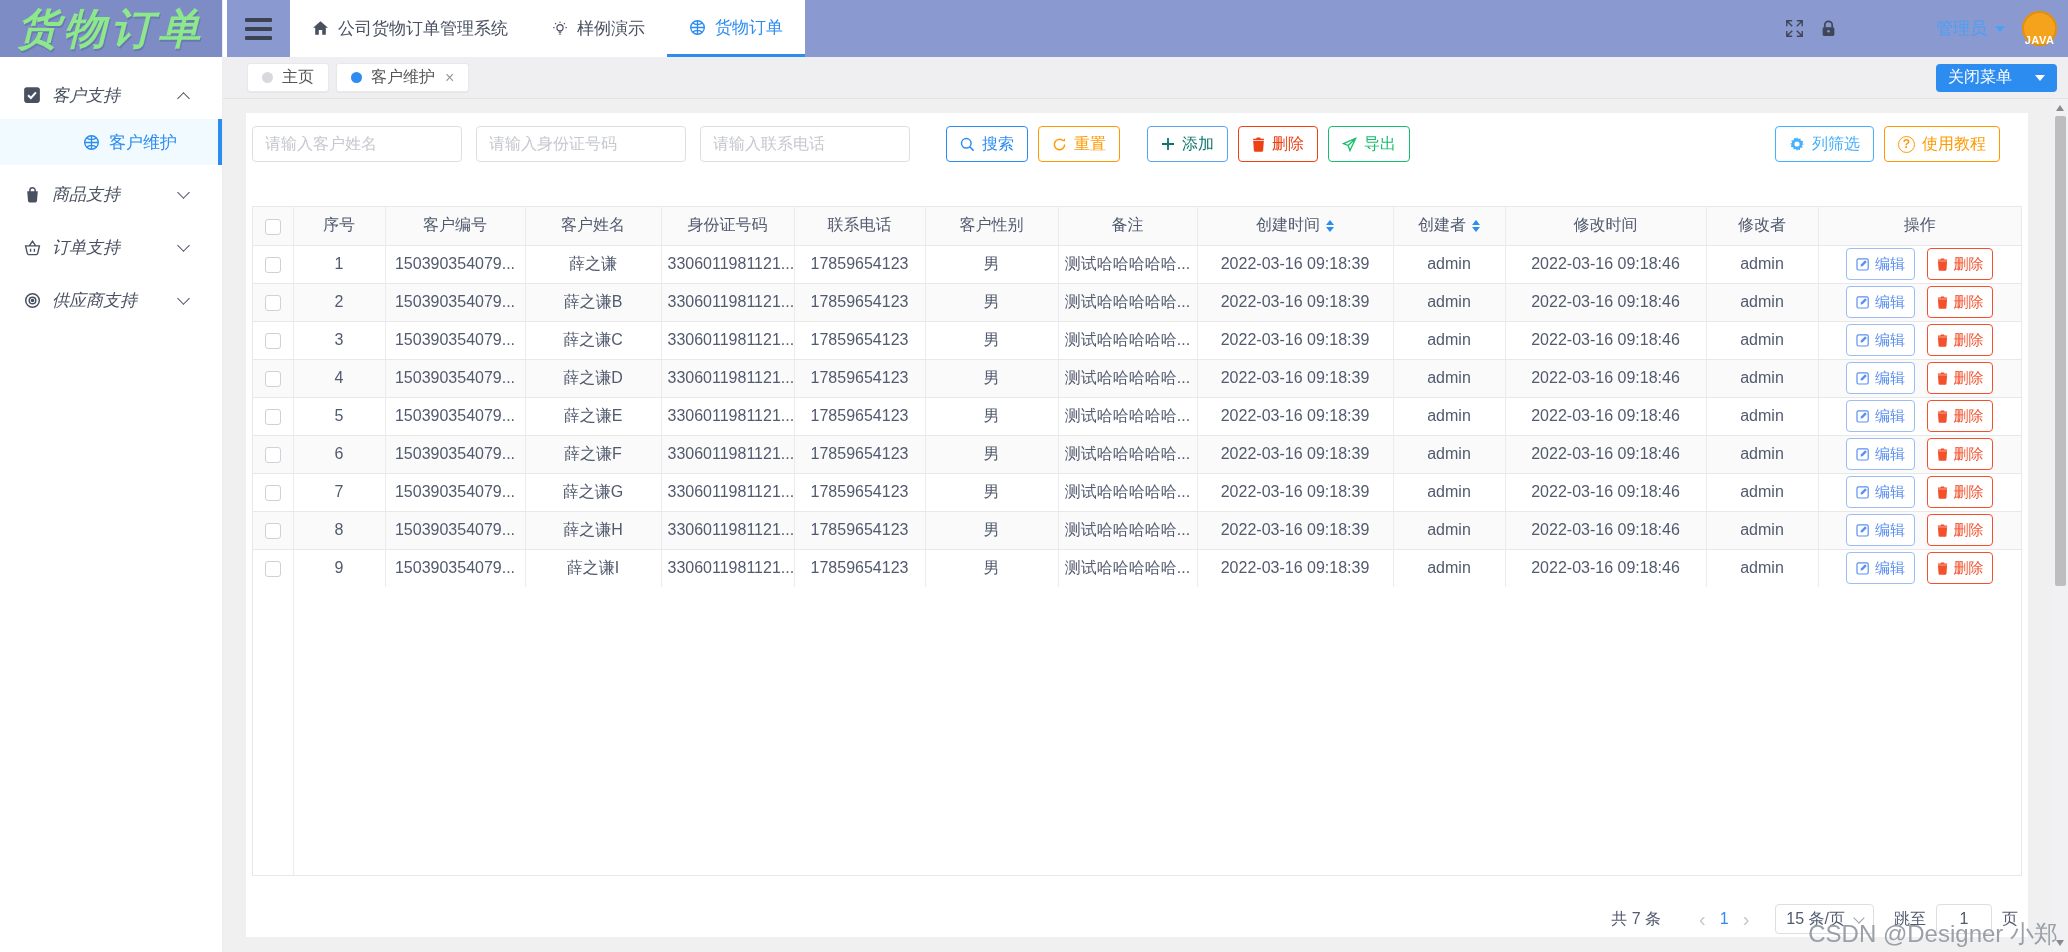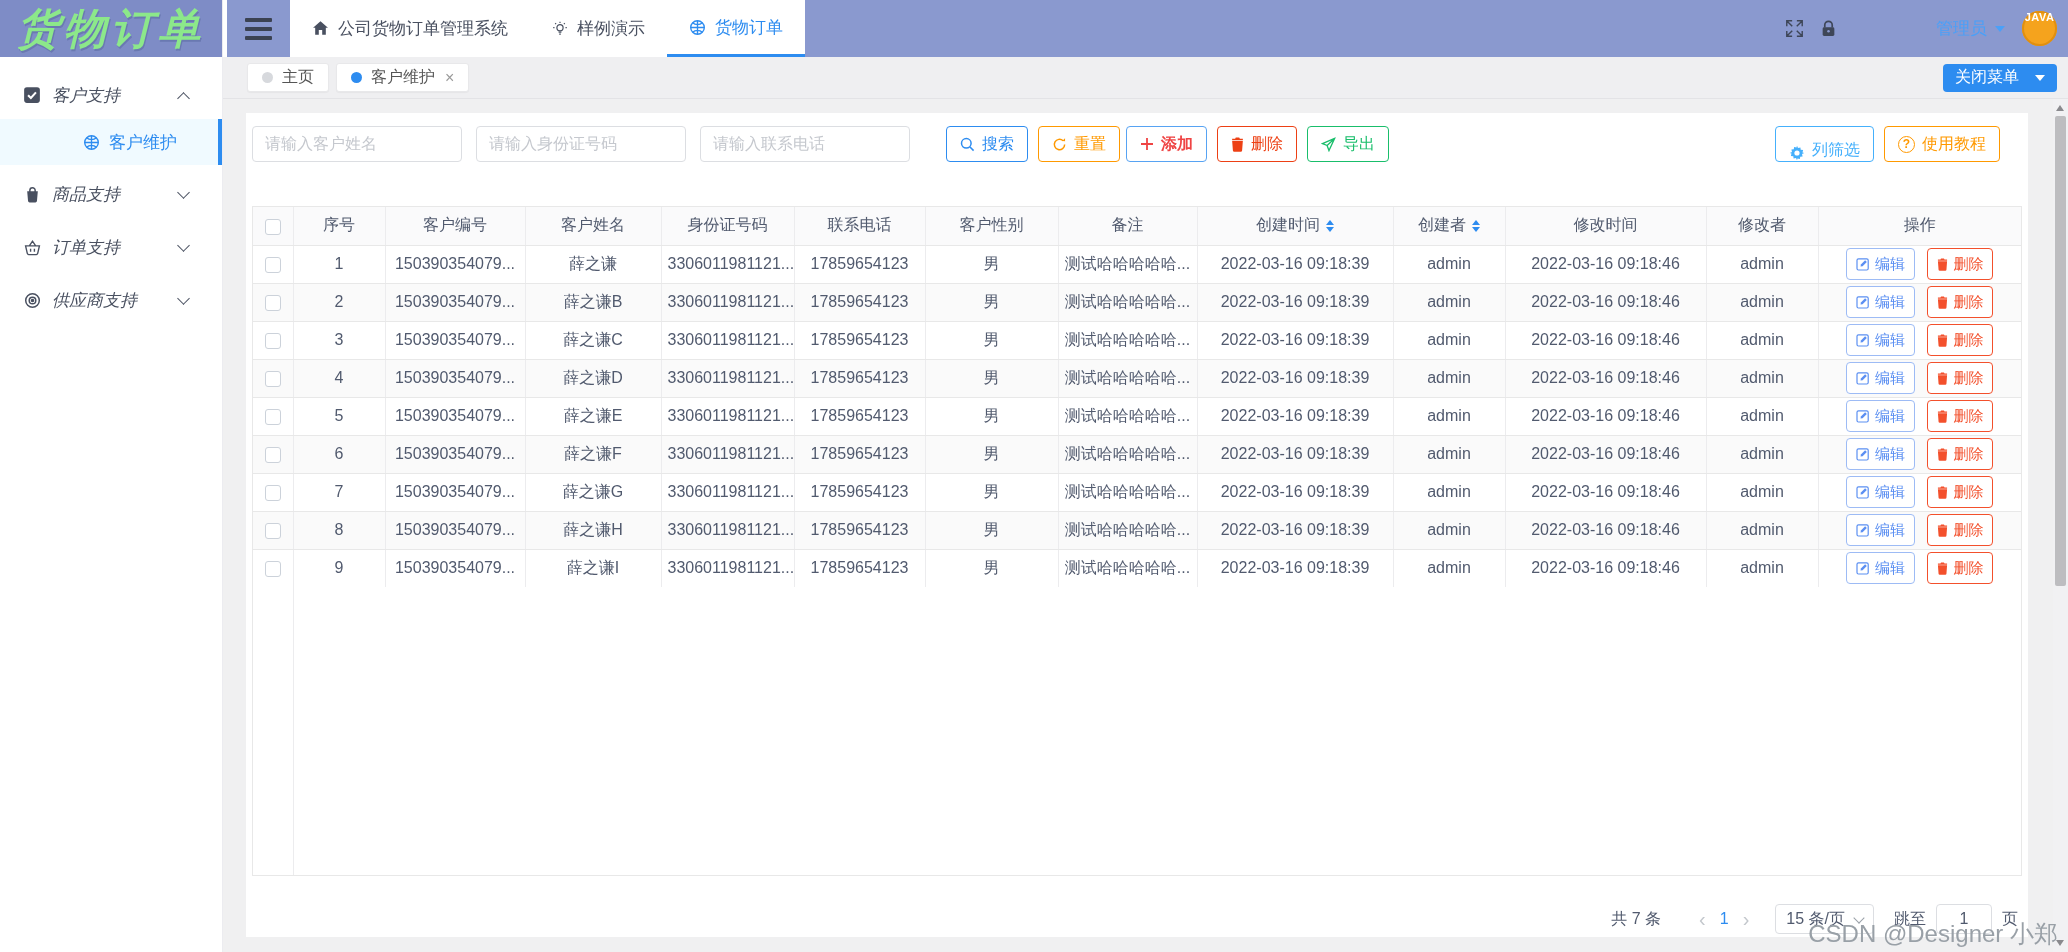--- a/index.html
+++ b/index.html
@@ -35,51 +35,51 @@
   .hamburger i { width:27px; height:4px; background:#3b4252; border-radius:1px; }
   .nav-items { display:flex; background:#fff; }
   .nav-item { display:flex; align-items:center; gap:9px; padding:0 22px; font-size:17px; color:#495060; cursor:pointer; }
   .nav-item.active { color:#2d8cf0; border-bottom:3px solid #2d8cf0; }
   .nav-right { flex:1; background:#8a99cf; display:flex; align-items:center; justify-content:flex-end; padding-right:11px; }
   .nav-tool { color:#3e4658; cursor:pointer; }
   .nav-tool.lock { margin-left:17px; }
   .user { margin-left:100px; display:flex; align-items:center; gap:8px; color:#4aa0f8; font-size:17px; cursor:pointer; }
   .caret-down { width:0; height:0; border-left:5px solid transparent; border-right:5px solid transparent; border-top:6px solid currentColor; }
   .avatar { margin-left:17px; width:35px; height:35px; border-radius:50%; background:#f5a31d;
-            display:flex; align-items:flex-start; justify-content:center; color:#fff; font-weight:bold;
+            display:flex; align-items:flex-end; justify-content:center; color:#fff; font-weight:bold;
             font-size:11px; letter-spacing:.5px; cursor:pointer; box-shadow:inset 0 0 0 2px #e08f10; }
 
   
   .tabbar { position:absolute; left:222px; top:57px; right:0; height:42px; background:#efeff1;
             border-bottom:1px solid #e3e3e6; display:flex; align-items:center; padding-left:25px; z-index:4; }
   .tab-chip { height:29px; background:#fff; border:1px solid #e8e8ea; border-radius:3px;
               display:flex; align-items:center; gap:9px; padding:0 14px; margin-right:7px;
               font-size:16px; color:#555; cursor:pointer; box-shadow:0 1px 1px rgba(0,0,0,.04); }
   .dot { width:11px; height:11px; border-radius:50%; background:#d7d9dd; }
   .tab-chip.active .dot { background:#2d8cf0; }
   .tab-close { color:#9a9a9a; font-size:16px; line-height:1; margin-left:1px; }
   .close-menu-btn { margin-left:auto; margin-right:11px; height:28px; background:#2d8cf0; color:#fff;
                     border:none; border-radius:4px; font-size:16px; display:flex; align-items:center;
-                    gap:16px; padding:0 12px; cursor:pointer; font-family:inherit; }
+                    gap:23px; padding:0 12px; cursor:pointer; font-family:inherit; }
 
   
   .card { position:absolute; left:246px; top:113px; width:1782px; height:824px; background:#fff;
           padding:13px 6px 0 6px; z-index:3; }
   .toolbar { display:flex; align-items:center; height:36px; }
   .t-input { width:210px; height:36px; border:1px solid #dcdee2; border-radius:4px; padding:15px 12px;
              font-size:16px; color:#515a6e; margin-right:14px; background:#fff; font-family:inherit; }
   .t-input::placeholder { color:#c5c8ce; }
   .btn { height:36px; border-radius:4px; background:#fff; display:inline-flex; align-items:center;
          gap:7px; padding:0 13px; font-size:16px; cursor:pointer; font-family:inherit; }
   .btn-search { color:#2d8cf0; border:1px solid #2d8cf0; margin-left:22px; }
   .btn-reset  { color:#ff9900; border:1px solid #ff9900; margin-left:10px; }
-  .btn-add    { color:#ef4444; border:1px solid #57a3f3; margin-left:6px;font-weight:bold; }
+  .btn-add    { color:#0f766e; border:1px solid #57a3f3; margin-left:27px; }
   .btn-del    { color:#ed4014; border:1px solid #ed4014; margin-left:10px; }
   .btn-export { color:#19be6b; border:1px solid #19be6b; margin-left:10px; }
-  .btn-cols   { color:#45b0fc; border:1px solid #45b0fc; margin-left:auto;align-items:flex-end; }
+  .btn-cols   { color:#45b0fc; border:1px solid #45b0fc; margin-left:auto; }
   .btn-help   { color:#ff9900; border:1px solid #ff9900; margin-left:10px; margin-right:22px; }
   .q-icon { width:17px; height:17px; border:1.4px solid currentColor; border-radius:50%;
             display:inline-flex; align-items:center; justify-content:center; font-size:12px; font-weight:bold; }
 
   
   .table-wrap { margin-top:44px; height:670px; border:1px solid #e8e8e8; position:relative; overflow:hidden; background:#fff; }
   table { width:100%; border-collapse:collapse; table-layout:fixed; font-size:16px; }
   th,td { height:38px; border-right:1px solid #ececee; border-bottom:1px solid #e8e8e8;
           text-align:center; color:#515a6e; white-space:nowrap; overflow:hidden; padding:0 6px; }
   th:last-child, td:last-child { border-right:none; }

